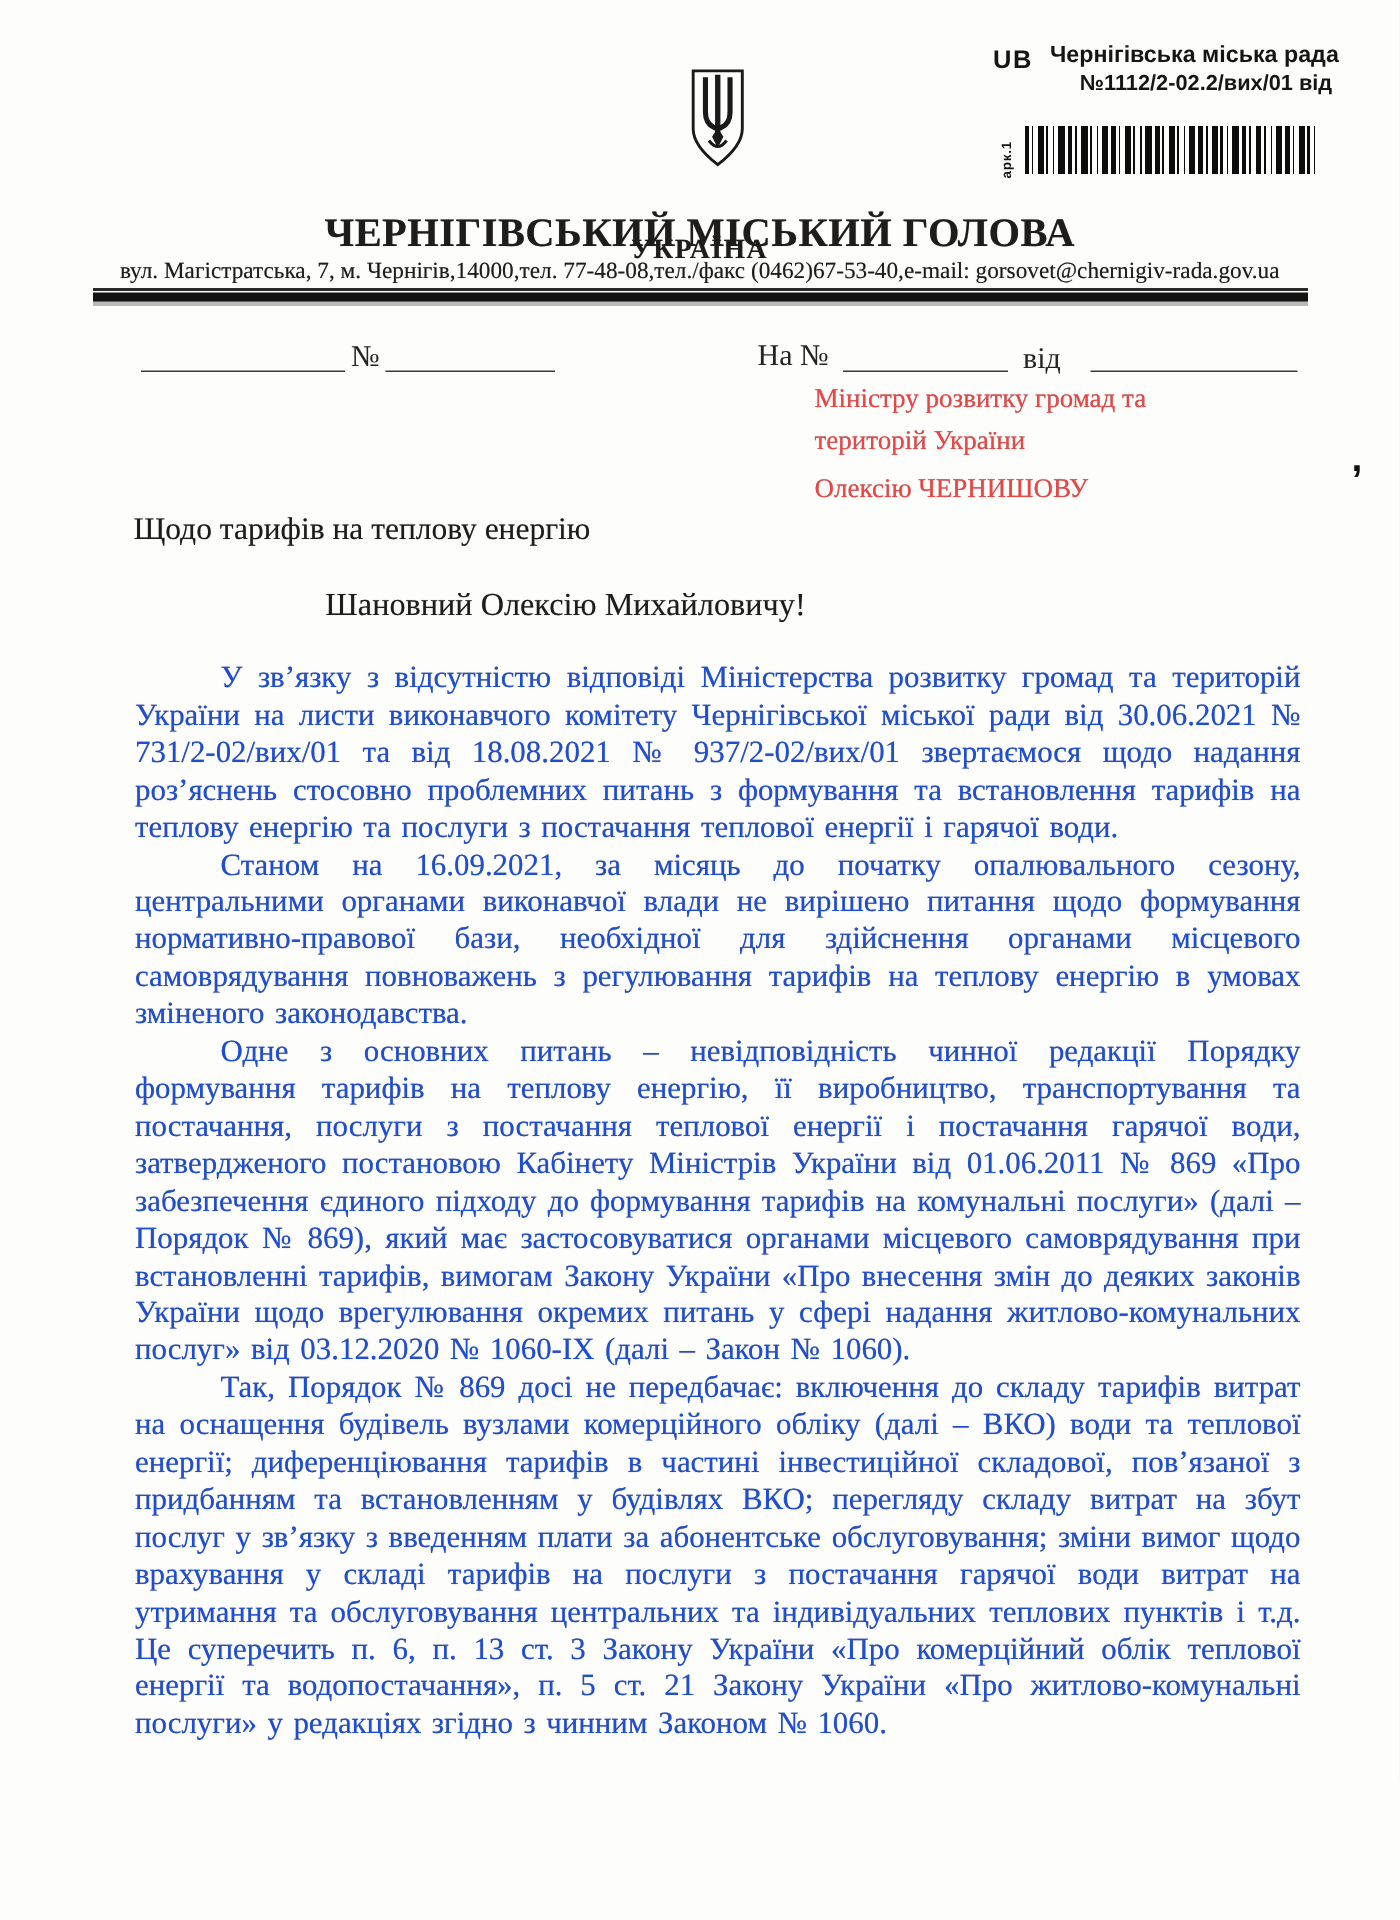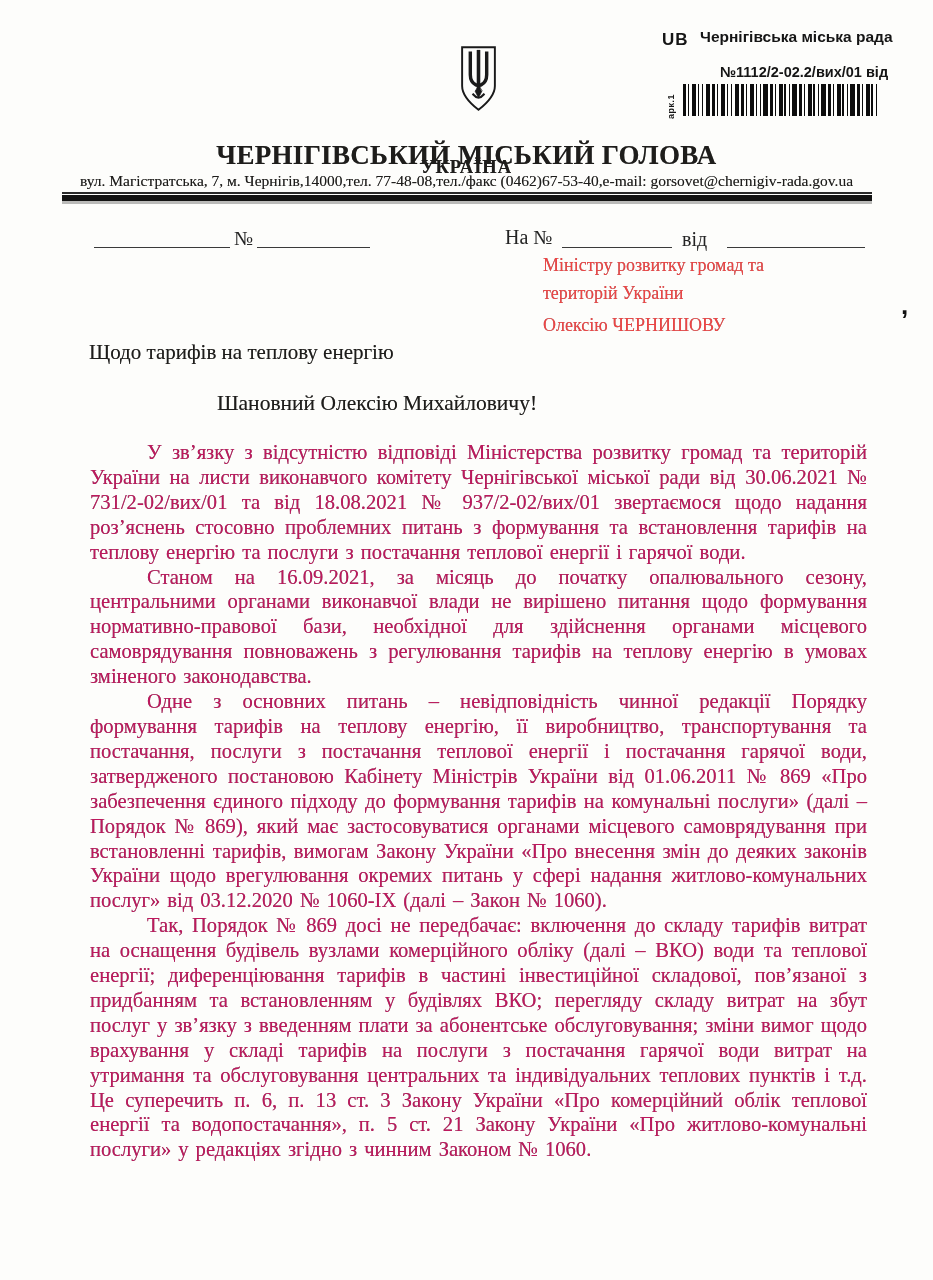--- a/index.html
+++ b/index.html
@@ -13,21 +13,21 @@
     background:#fdfdfb;overflow:hidden;color:#1e1d1b;padding-left:32px;
   }
   
   .stamp{
     position:absolute;left:636px;top:24px;width:296px;height:96px;
     font-family:"Liberation Sans","DejaVu Sans",sans-serif;
     font-weight:bold;color:#151515;
   }
   .stamp-ub{position:absolute;left:26px;top:6px;font-size:17px;letter-spacing:1px;}
   .stamp-org{position:absolute;left:64px;top:4px;font-size:15.5px;white-space:nowrap;}
-  .stamp-num{position:absolute;left:46px;top:40px;width:244px;text-align:center;font-size:14.5px;white-space:nowrap;}
+  .stamp-num{position:absolute;left:46px;top:24px;width:244px;text-align:center;font-size:14.5px;white-space:nowrap;}
   .stamp-date{position:absolute;left:46px;top:42px;width:244px;text-align:center;font-size:14.5px;margin-top:33px;}
   .stamp-sheet{
     position:absolute;left:30px;top:61px;height:34px;
     writing-mode:vertical-rl;transform:rotate(180deg);
     font-size:9px;font-weight:bold;letter-spacing:0.5px;
   }
   .barcode{
     position:absolute;left:47px;top:60px;width:196px;height:32px;
     background:repeating-linear-gradient(90deg,
       #0c0c0c 0px,#0c0c0c 3px,#fdfdfb 3px,#fdfdfb 5px,
@@ -80,21 +80,21 @@
     font-size:21.5px;
   }
   
   .body-text{
     position:absolute;left:90px;top:440px;width:777px;
   }
   .body-text p{
     margin:0;text-align:justify;text-indent:57px;
     font-size:20.6px;line-height:24.9px;
     word-spacing:0.09em;
-    color:#be185d;
+    color:#1d4ed8;
     text-shadow:0 0 0.5px rgba(25,25,25,0.55);
   }
   .subject,.salutation,.addressee,.address,.country,.org-title{
     text-shadow:0 0 0.5px rgba(25,25,25,0.5);
   }
   
   .artifact{
     position:absolute;left:901px;top:290px;
     font-size:26px;font-weight:bold;color:#111;
     font-family:"Liberation Sans",sans-serif;

